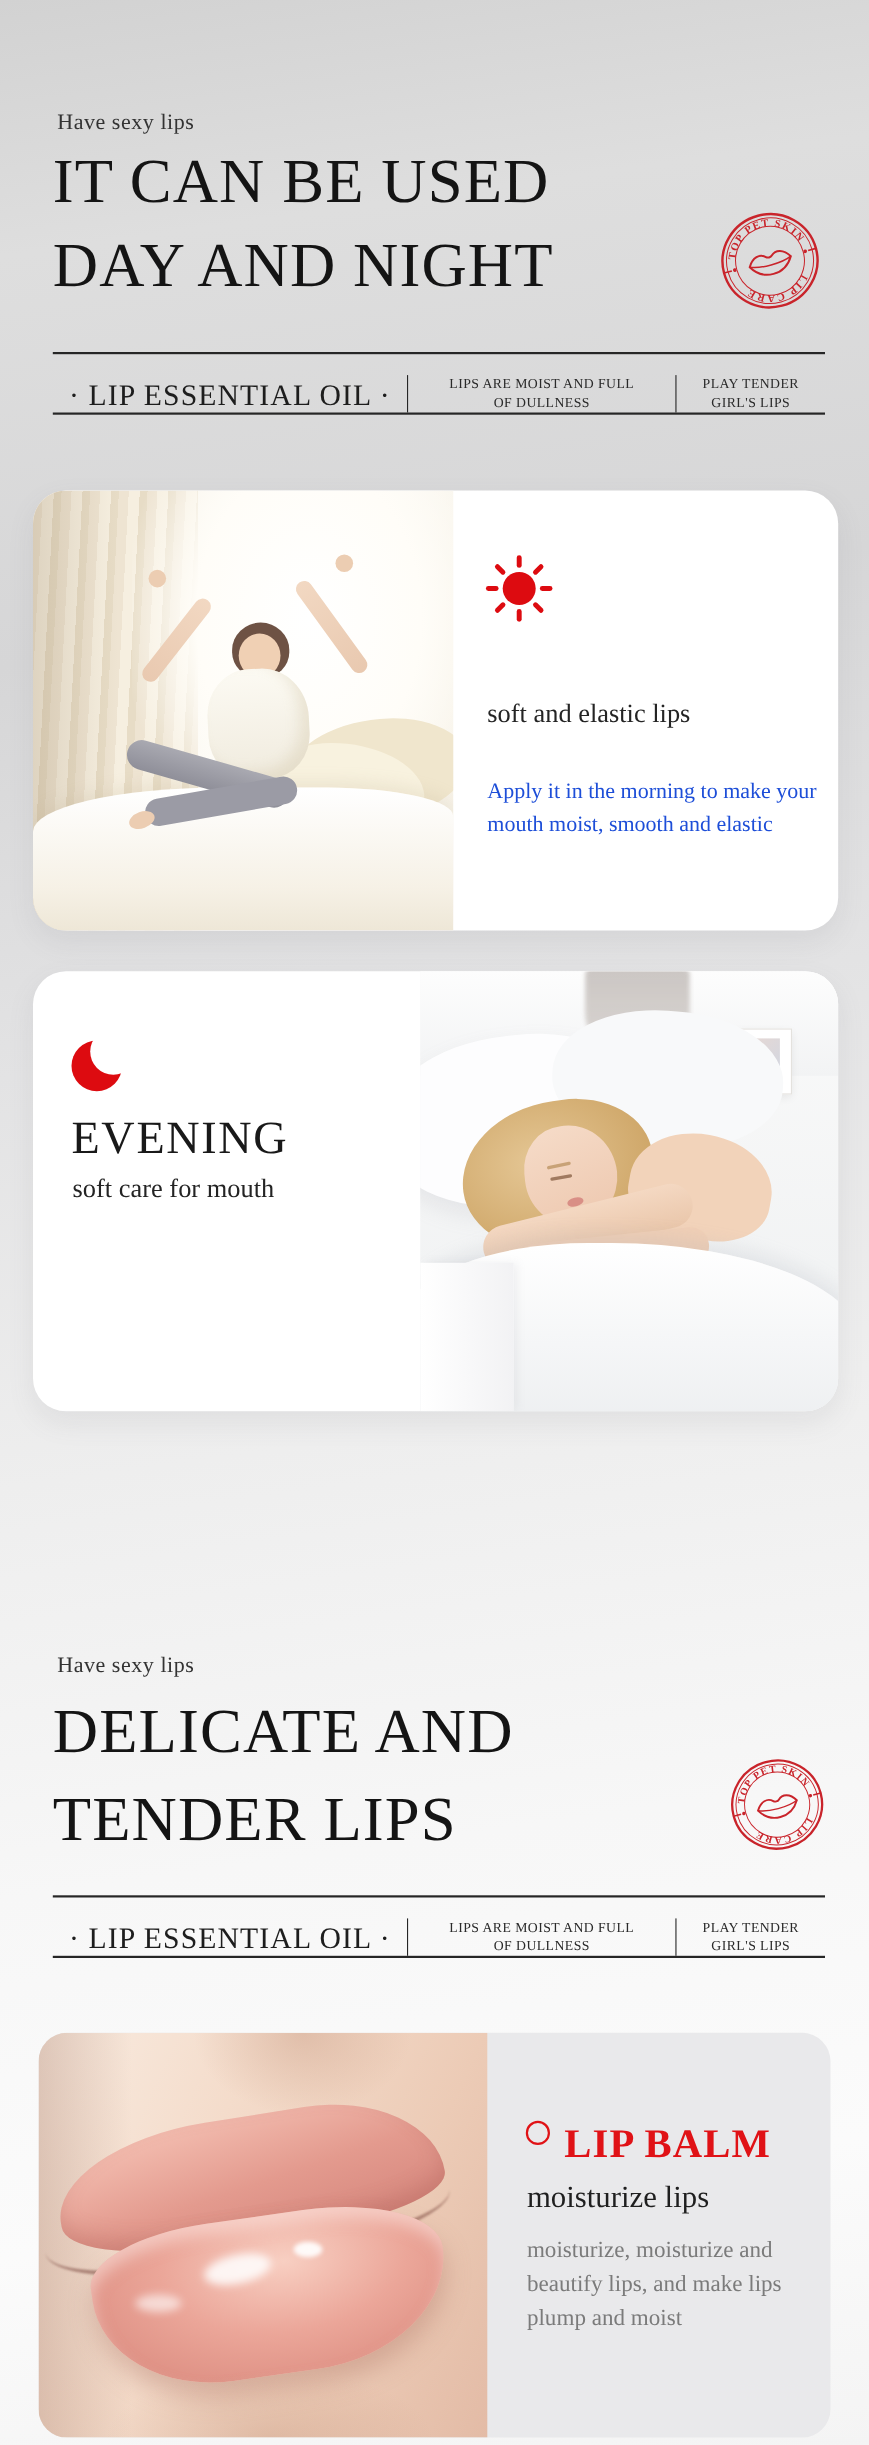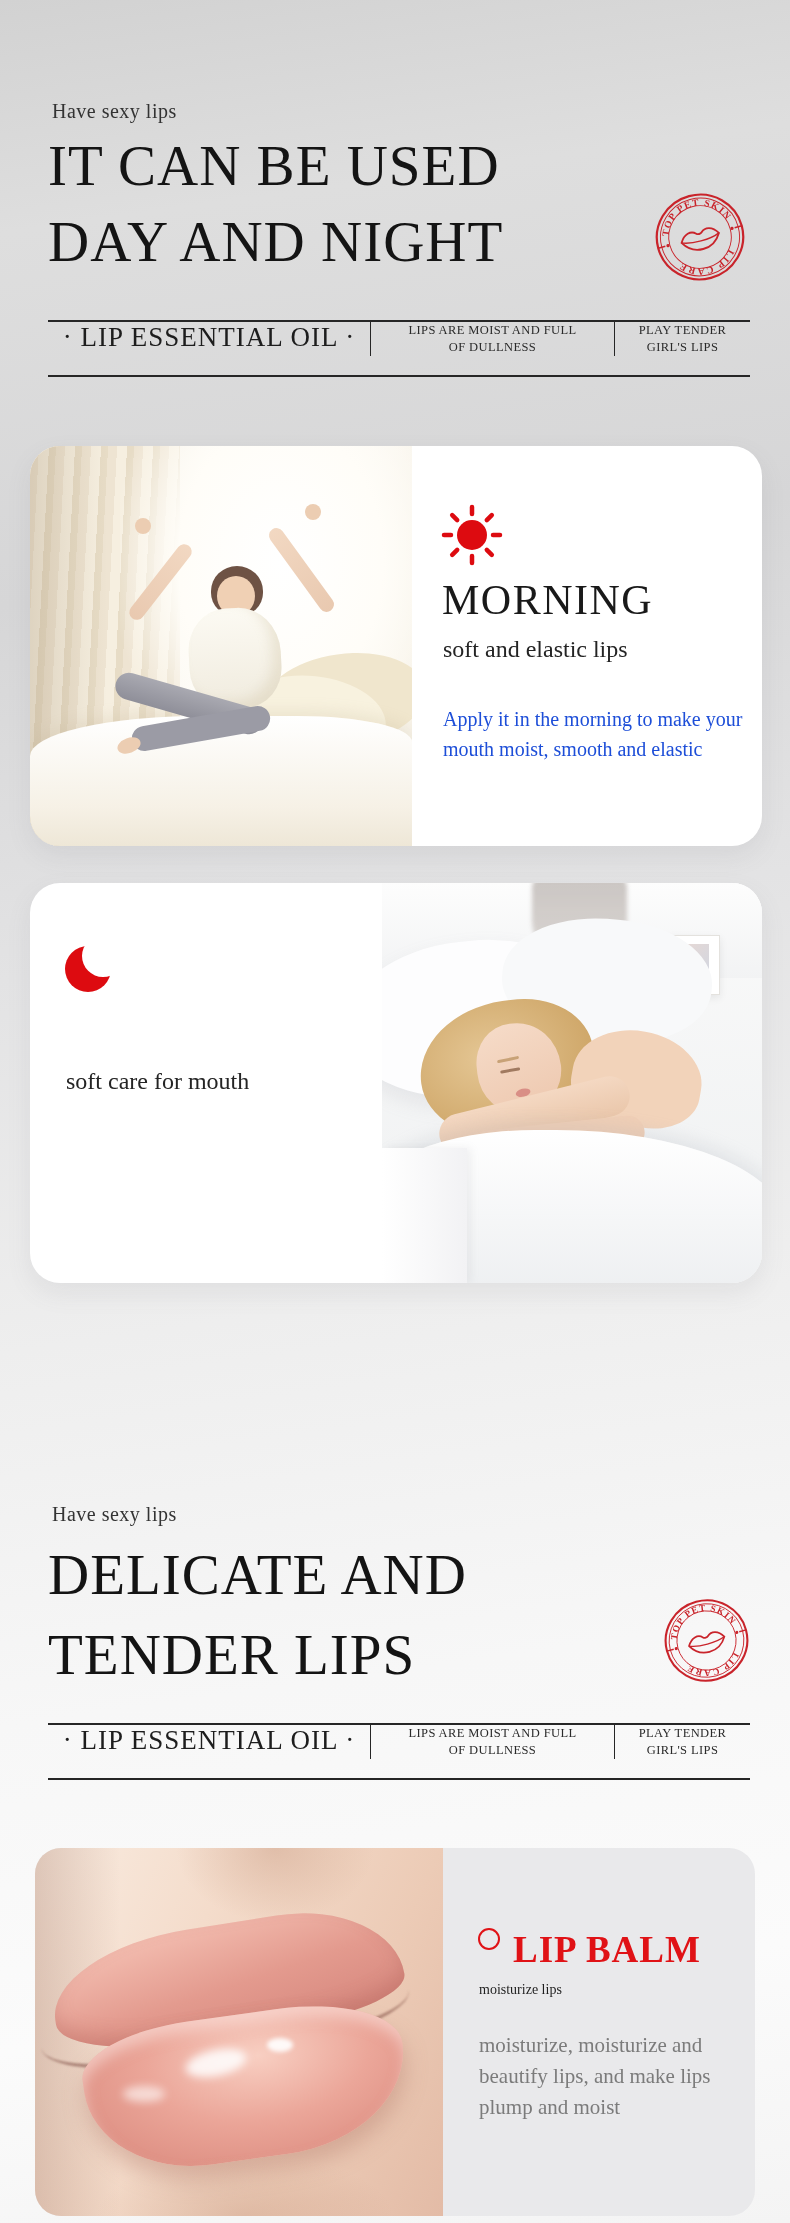--- a/index.html
+++ b/index.html
@@ -12,21 +12,21 @@
   .eyebrow{font-size:20px;color:#333;letter-spacing:.5px;}
   .headline{font-size:57px;line-height:76px;letter-spacing:1px;color:#141414;}
   .headline .line{display:block;}
   .headline2{line-height:80px;}
 
   
   .stamp text{font-family:"Liberation Serif",serif;font-weight:bold;}
 
   
   .bar{left:48px;width:702px;height:53px;border-top:2px solid #262626;border-bottom:2px solid #262626;
-       display:flex;align-items:flex-start;}
+       display:flex;align-items:flex-end;}
   .bar-cell{display:flex;flex-direction:column;justify-content:center;align-items:center;text-align:center;}
   .bar-c1{width:322px;font-size:27px;letter-spacing:1px;color:#1d1d1d;}
   .bar-c2{width:243px;border-left:1.5px solid #262626;border-right:1.5px solid #262626;}
   .bar-c3{width:135px;}
   .bar-small{font-size:12.5px;line-height:17px;letter-spacing:.4px;color:#2a2a2a;}
 
   
   .card{left:30px;width:732px;height:400px;background:#fff;border-radius:30px;overflow:hidden;
         box-shadow:0 10px 24px rgba(110,110,115,.10);}
   .card-title{font-size:42px;letter-spacing:1.5px;color:#191919;}
@@ -90,21 +90,21 @@
            border-radius:48% 52% 55% 50%/42% 48% 90% 85%;transform:rotate(-8deg);
            box-shadow:inset 0 10px 14px rgba(255,240,235,.5),0 14px 22px rgba(170,110,95,.35);}
   .l-gloss1{left:150px;top:202px;width:62px;height:26px;background:rgba(255,255,255,.85);border-radius:50%;filter:blur(4px);transform:rotate(-12deg);}
   .l-gloss2{left:232px;top:190px;width:26px;height:14px;background:rgba(255,255,255,.9);border-radius:50%;filter:blur(2px);}
   .l-gloss3{left:88px;top:238px;width:42px;height:16px;background:rgba(255,255,255,.6);border-radius:50%;filter:blur(4px);}
   .l-chin{left:60px;bottom:0;width:300px;height:62px;background:radial-gradient(ellipse at 50% 100%,rgba(190,140,115,.3),transparent 70%);}
 
   .lb-row{left:478px;display:flex;align-items:flex-start;gap:13px;}
   .lb-circle{width:22px;height:22px;border:2px solid #e01216;border-radius:50%;box-sizing:border-box;}
   .lb-title{font-size:37px;font-weight:bold;letter-spacing:1px;color:#e01216;}
-  .lb-sub{left:479px;font-size:14px;color:#1f1f1f;text-align:center;}
+  .lb-sub{left:479px;font-size:28px;color:#1f1f1f;text-align:center;}
   .lb-body{left:479px;width:258px;font-size:21px;line-height:31px;color:#7b7b7b;}
 </style>
 </head>
 <body>
 
 <div class="page">
 
   <div class="abs eyebrow" style="left:52px;top:100px;">Have sexy lips</div>
   <div class="abs headline" style="left:48px;top:128px;">
     <span class="line">IT CAN BE USED</span>
@@ -173,21 +173,20 @@
         <line x1="53" y1="32" x2="60" y2="32"></line>
           <line x1="4" y1="32" x2="11" y2="32"></line>
         <line x1="32" y1="4" x2="32" y2="11"></line>
           <line x1="32" y1="53" x2="32" y2="60"></line>
         <line x1="46.8" y1="17.2" x2="51.8" y2="12.2"></line>
           <line x1="12.2" y1="51.8" x2="17.2" y2="46.8"></line>
         <line x1="46.8" y1="46.8" x2="51.8" y2="51.8"></line>
           <line x1="12.2" y1="12.2" x2="17.2" y2="17.2"></line>
       </g>
     </svg>
-    <div class="abs card-title" style="left:412px;top:130px;">MORNING</div>
     <div class="abs card-sub" style="left:413px;top:190px;">soft and elastic lips</div>
     <div class="abs card-body" style="left:413px;top:258px;width:300px;">Apply it in the morning to make your mouth moist, smooth and elastic</div>
   </div>
 
   <div class="abs card" style="top:883px;">
     <div class="photo photo-evening">
       <div class="e-top"></div>
         <div class="e-lamp"></div>
       <div class="e-frame">
           <div class="e-frame-inner"></div>
@@ -203,20 +202,21 @@
       </div>
       <div class="e-arm1"></div>
         <div class="e-arm2"></div>
       <div class="e-duvet"></div>
         <div class="e-stand"></div>
     </div>
     <svg class="abs" style="left:33px;top:56px;" width="56" height="56" viewBox="0 0 56 56">
       <circle cx="25" cy="30" r="23" fill="#dd0b10"></circle>
       <circle cx="40" cy="17" r="21" fill="#ffffff"></circle>
     </svg>
+    <div class="abs card-title" style="left:35px;top:128px;">EVENING</div>
     <div class="abs card-sub" style="left:36px;top:185px;">soft care for mouth</div>
   </div>
 
   <div class="abs eyebrow" style="left:52px;top:1503px;">Have sexy lips</div>
   <div class="abs headline headline2" style="left:48px;top:1535px;">
     <span class="line">DELICATE AND</span>
     <span class="line">TENDER LIPS</span>
   </div>
 
   <svg class="abs stamp" style="left:663px;top:1597px;" width="87" height="87" viewBox="0 0 100 100">

